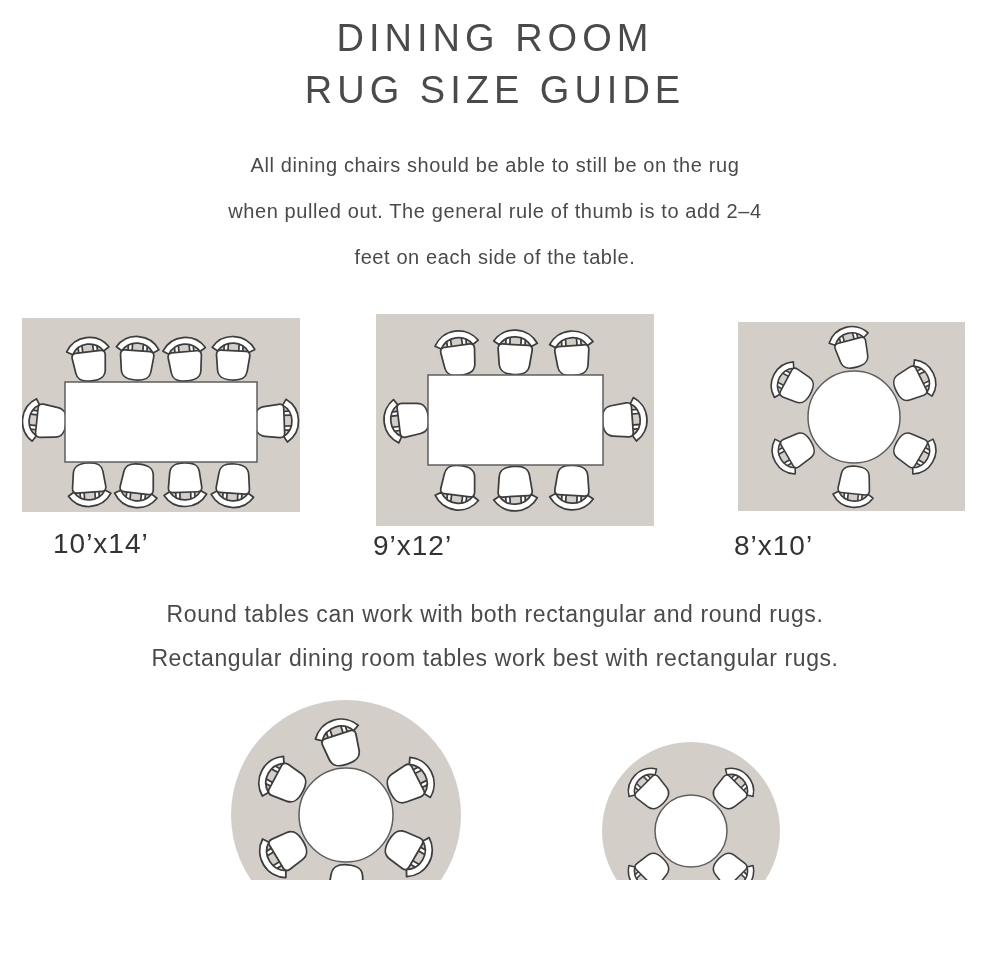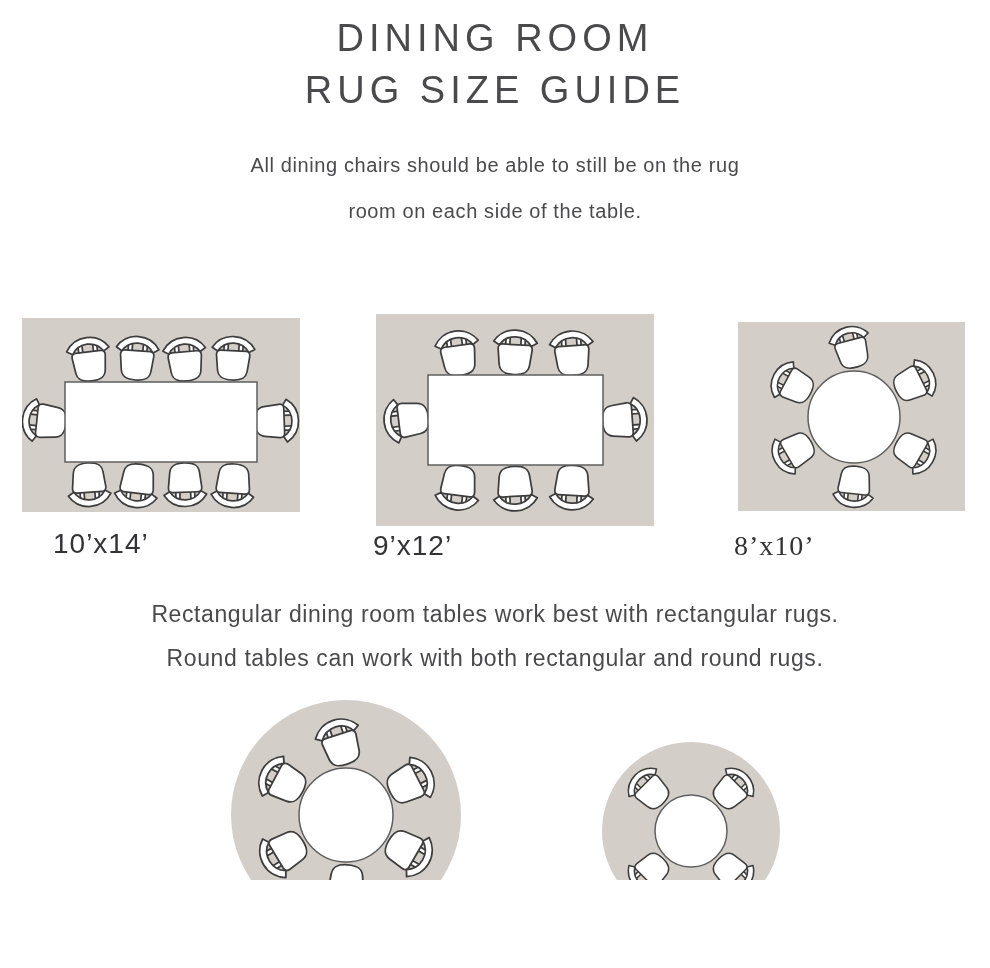--- a/index.html
+++ b/index.html
@@ -87,21 +87,22 @@
 
 <div class="canvas">
 
   <h1 class="title">
     <span style="display:block">DINING ROOM</span>
     <span style="display:block">RUG SIZE GUIDE</span>
   </h1>
 
   <div class="intro">
     <div>All dining chairs should be able to still be on the rug</div>
-    <div>room on each side of the table.</div>
+    <div>when pulled out. The general rule of thumb is to add 2–4</div>
+    <div>feet on each side of the table.</div>
   </div>
 
   <div class="rug-block" style="left:22px; top:318px;">
     <svg width="278" height="194" viewBox="0 0 278 194">
       <rect class="rug-bg" x="0" y="0" width="278" height="194"></rect>
       <use href="#chair" transform="translate(67,41) rotate(-7) scale(0.9) translate(-30,-32)"></use>
       <use href="#chair" transform="translate(115,40) rotate(4) scale(0.9) translate(-30,-32)"></use>
       <use href="#chair" transform="translate(163,41) rotate(-5) scale(0.9) translate(-30,-32)"></use>
       <use href="#chair" transform="translate(211,40) rotate(3) scale(0.9) translate(-30,-32)"></use>
       <use href="#chair" transform="translate(67,167) rotate(176) scale(0.9) translate(-30,-32)"></use>
@@ -136,25 +137,25 @@
       <rect class="rug-bg" x="0" y="0" width="227" height="189"></rect>
       <use href="#chair" transform="translate(113,25) rotate(-15) scale(0.85) translate(-30,-32)"></use>
       <use href="#chair" transform="translate(177,60) rotate(64) scale(0.85) translate(-30,-32)"></use>
       <use href="#chair" transform="translate(54,62) rotate(-62) scale(0.85) translate(-30,-32)"></use>
       <use href="#chair" transform="translate(55,130) rotate(-120) scale(0.85) translate(-30,-32)"></use>
       <use href="#chair" transform="translate(116,165) rotate(186) scale(0.85) translate(-30,-32)"></use>
       <use href="#chair" transform="translate(177,130) rotate(120) scale(0.85) translate(-30,-32)"></use>
       <circle class="table-top" cx="116" cy="95" r="46"></circle>
     </svg>
   </div>
-  <div class="rug-label" style="left:734px; top:530px;font-family:Liberation Serif, serif;">8’x10’</div>
+  <div class="rug-label" style="left:734px; top:530px;">8’x10’</div>
 
   <div class="note">
+    <div>Round tables can work with both rectangular and round rugs.</div>
     <div>Rectangular dining room tables work best with rectangular rugs.</div>
-    <div>Round tables can work with both rectangular and round rugs.</div>
   </div>
 
   <div class="rug-block" style="left:229px; top:698px;">
     <svg width="234" height="234" viewBox="0 0 234 234">
       <circle class="rug-bg" cx="117" cy="117" r="115"></circle>
       <use href="#chair" transform="translate(111,44) rotate(-18) scale(0.95) translate(-30,-32)"></use>
       <use href="#chair" transform="translate(182,84) rotate(63) scale(0.95) translate(-30,-32)"></use>
       <use href="#chair" transform="translate(53,83) rotate(-62) scale(0.95) translate(-30,-32)"></use>
       <use href="#chair" transform="translate(54,155) rotate(-121) scale(0.95) translate(-30,-32)"></use>
       <use href="#chair" transform="translate(117,190) rotate(184) scale(0.95) translate(-30,-32)"></use>

